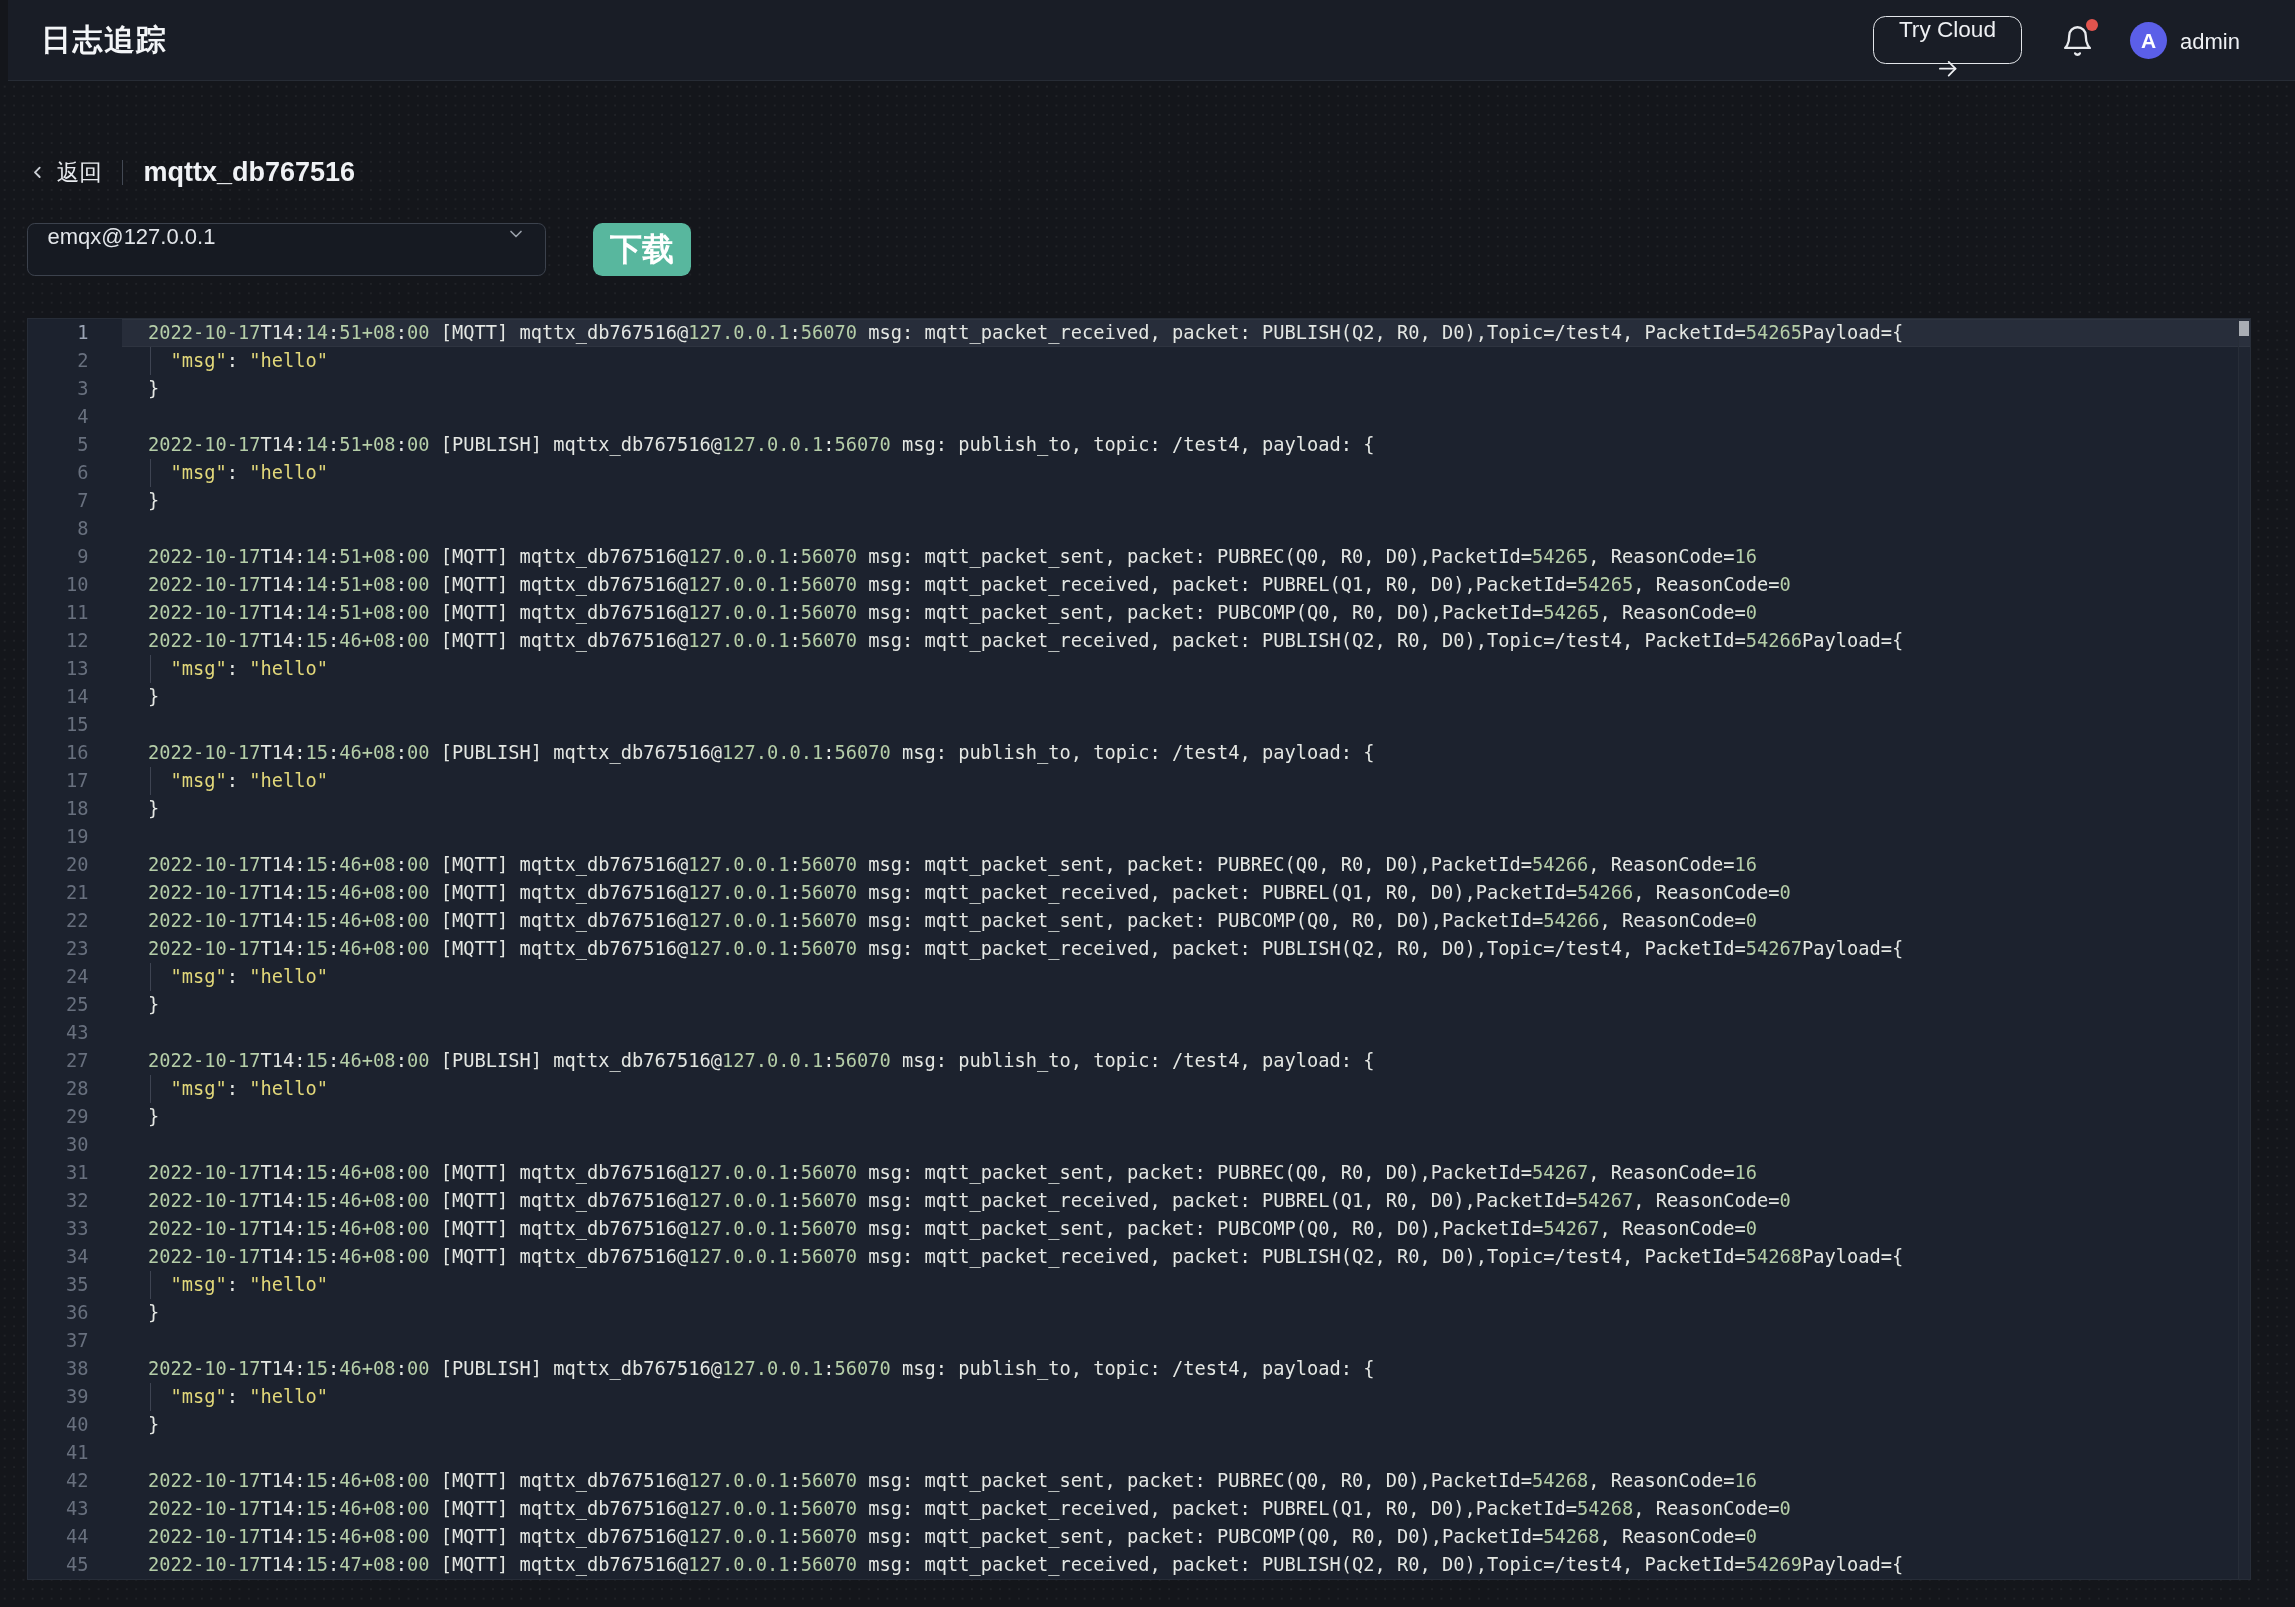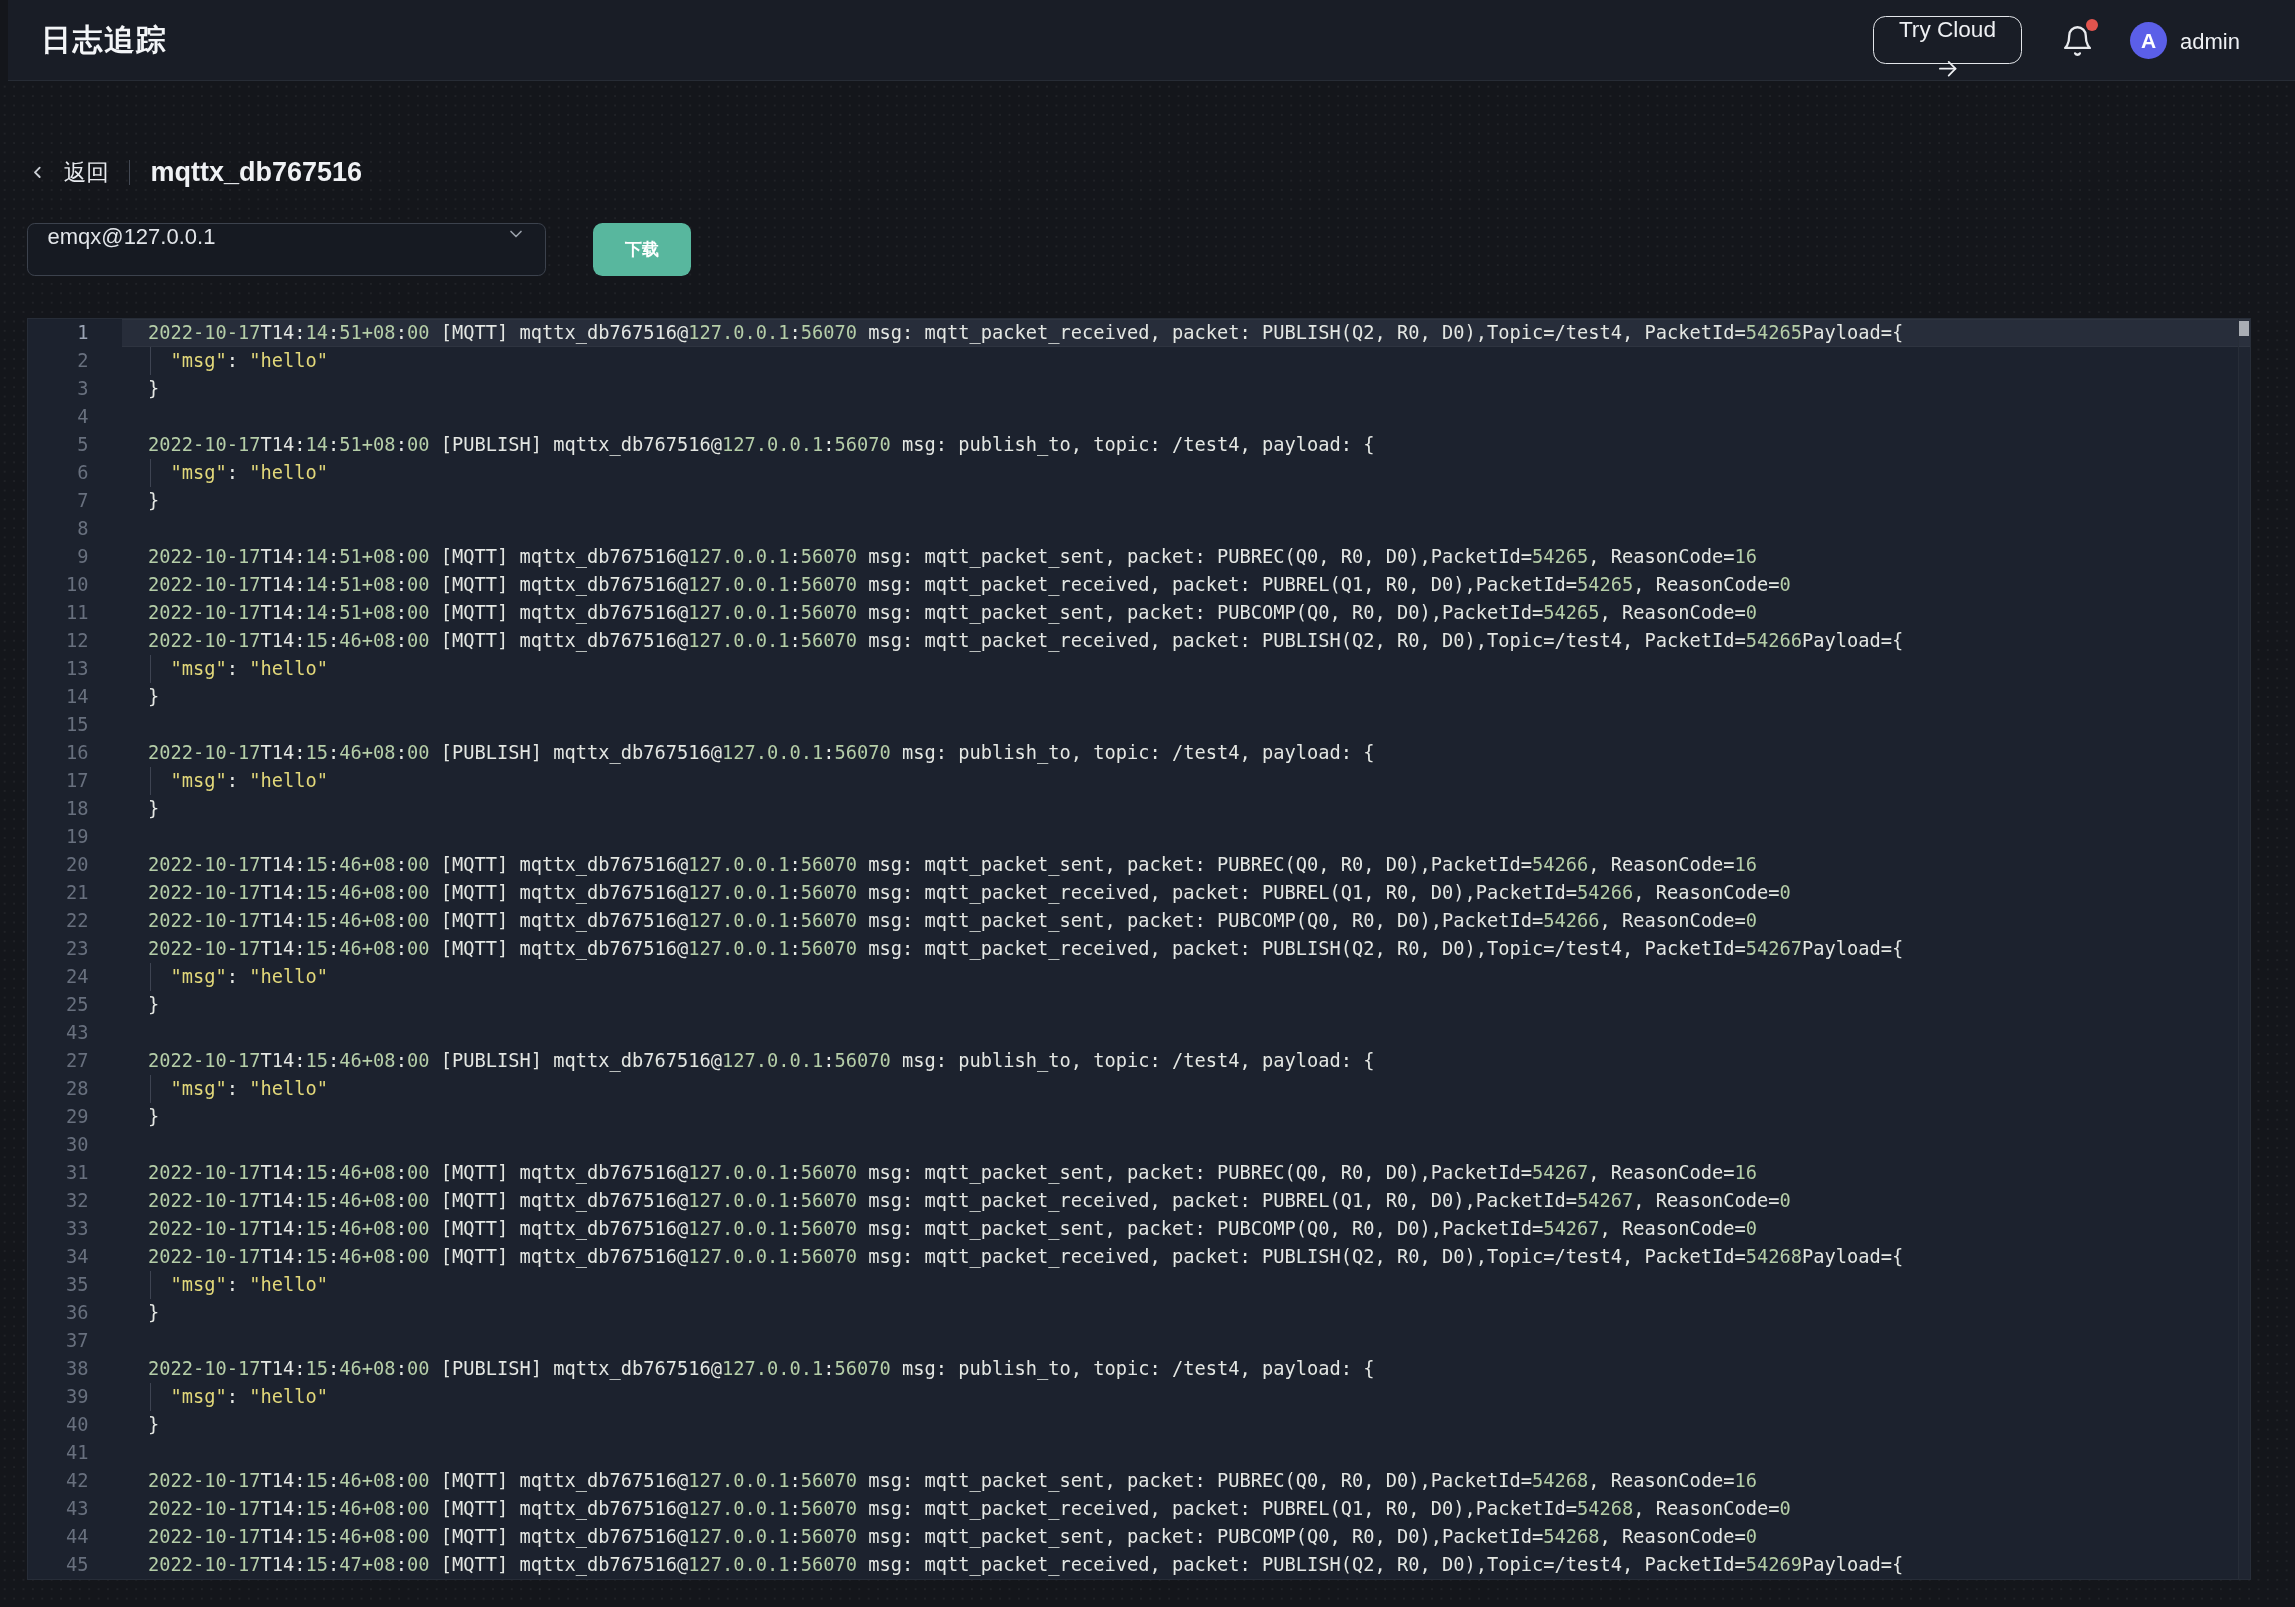--- a/index.html
+++ b/index.html
@@ -47,37 +47,37 @@
   
   .main {
     position:absolute; left:0; top:82px; width:2295px; height:1525px;
     background-color:#14161b;
     background-image:radial-gradient(rgba(255,255,255,0.05) 1px, transparent 1.1px);
     background-size:9.4px 9.4px;
   }
 
   
   .back-row { position:absolute; left:28px; top:72px; height:36px; display:flex; align-items:center; }
-  .back-link { display:flex; align-items:center; gap:17px; cursor:pointer; }
+  .back-link { display:flex; align-items:center; gap:10px; cursor:pointer; }
   .back-label { font-size:22.6px; color:#e8ebef; }
   .crumb-divider { width:1.6px; height:25px; background:#434954; margin:0 20px; }
   .page-title { font-size:27px; font-weight:700; color:#f0f2f5; }
 
   
   .node-select {
     position:absolute; left:26.5px; top:141px; width:519px; height:53px;
     background:#161a22; border:0.8px solid #3c424d; border-radius:7.8px;
     display:flex; align-items:flex-start; cursor:pointer;
   }
   .node-select-value { font-size:22px; color:#e3e6ea; padding-left:20px; flex:1; }
   .node-select svg { margin-right:18.7px; }
   .btn-download {
     position:absolute; left:593px; top:141px; width:98px; height:53px;
     background:#58b79e; border:none; border-radius:9.4px;
-    color:#ffffff; font-size:17px; font-weight:600; font-family:inherit; cursor:pointer;
+    color:#ffffff; font-size:32px; font-weight:600; font-family:inherit; cursor:pointer;
   }
 
   
   .editor {
     position:absolute; left:26.5px; top:236px; width:2224px; height:1262px;
     background:#1c222e; border:0.8px solid #272d38;
     overflow:hidden;
     font-family:"DejaVu Sans Mono","Liberation Mono",monospace;
     font-size:18.7px;
   }

